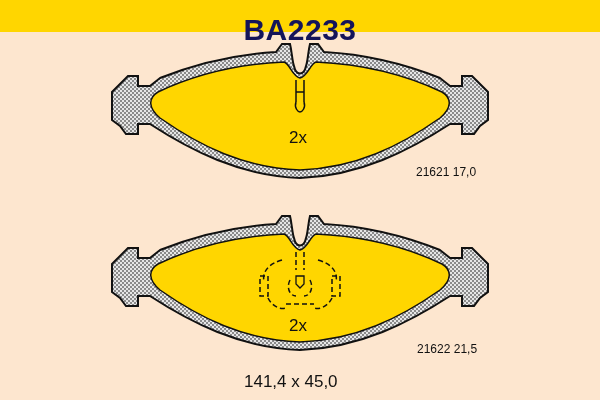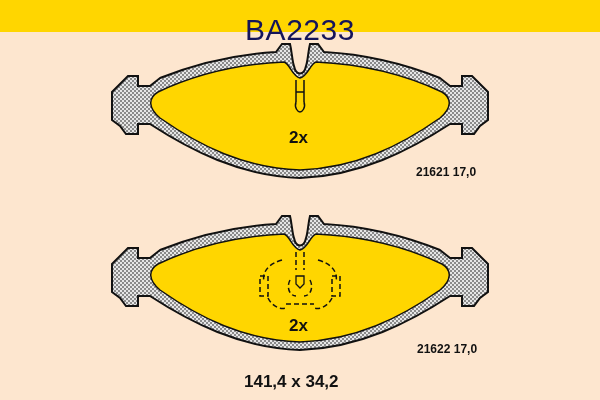--- a/index.html
+++ b/index.html
@@ -8,26 +8,26 @@
       background: #fde6cf;
       font-family: "Liberation Sans", sans-serif;
       position: relative;
     }
     .header {
       position: absolute; left: 0; top: 0; width: 600px; height: 32px;
       background: #ffd600;
       display: flex; align-items: center; justify-content: center;
     }
     .header-title {
-      font-weight: normal; font-size: 30px; color: #14145a;
+      font-weight: bold; font-size: 30px; color: #14145a;
       letter-spacing: 0.5px; line-height: 32px; margin-top: 28px;
     }
     svg.pad { position: absolute; left: 0; overflow: visible; }
     .label {
-      position: absolute; font-weight: bold; color: #111;
+      position: absolute; font-weight: normal; color: #111;
       white-space: nowrap;
     }
     .qty { font-size: 17px; }
     .partno { font-size: 12px; }
     .dims { font-size: 17px; }
   </style>
 </head>
 <body>
 
 <div class="header">
@@ -88,15 +88,15 @@
     <path d="M268,126 C272,134 280,138 286,136"></path>
     <path d="M332,126 C328,134 320,138 314,136"></path>
     <line x1="286" y1="132" x2="314" y2="132"></line>
     <line x1="296" y1="80" x2="296" y2="98"></line>
     <line x1="304" y1="80" x2="304" y2="98"></line>
     <path d="M290,108 C286,116 290,124 296,124 M310,108 C314,116 310,124 304,124"></path>
   </g>
   <path d="M296,104 L304,104 L304,112 L300,116 L296,112 Z" fill="none" stroke="#111" stroke-width="1.3"></path>
 </svg>
 <span class="label qty" style="left:289px;top:316px">2x</span>
-<span class="label partno" style="left:417px;top:342px">21622 17,0</span>
+<span class="label partno" style="left:417px;top:342px">21622 21,5</span>
 
-<span class="label dims" style="left:244px;top:372px">141,4 x 34,2</span>
+<span class="label dims" style="left:244px;top:372px">141,4 x 45,0</span>
 
 </body></html>

